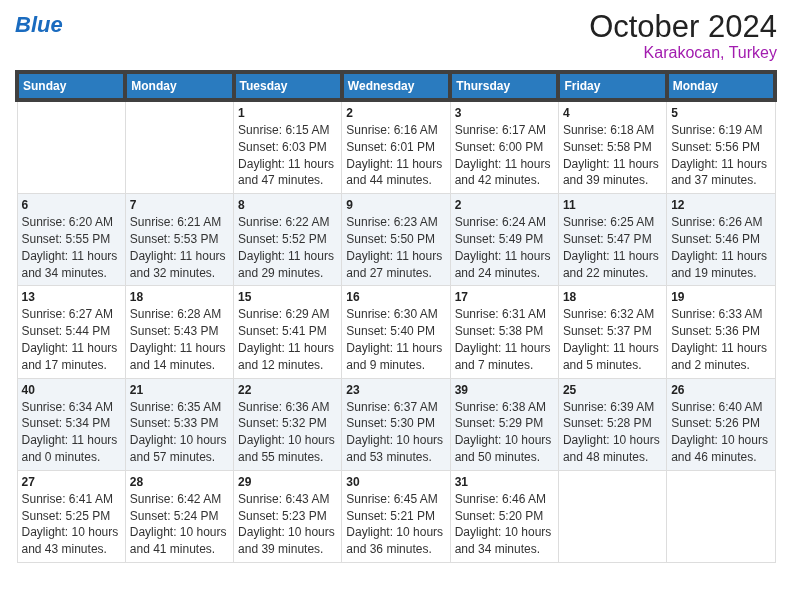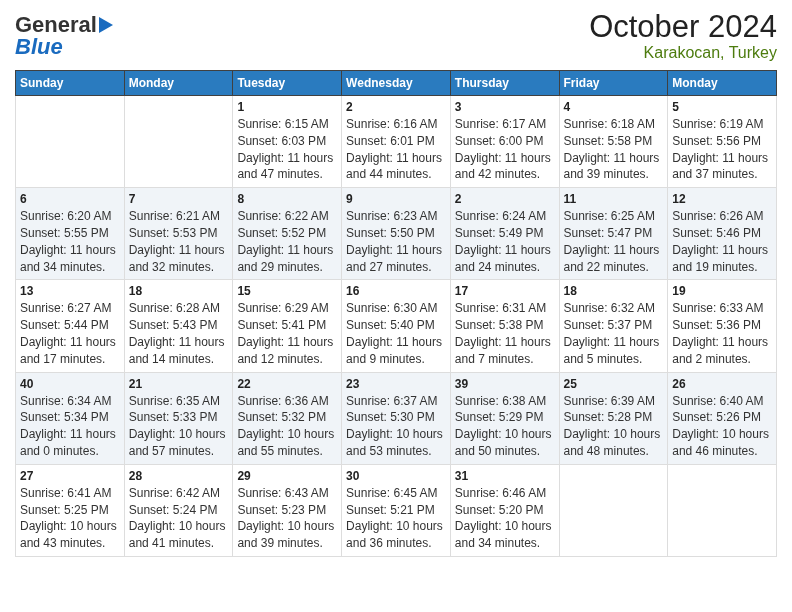--- a/index.html
+++ b/index.html
@@ -53,35 +53,35 @@
     }
     .title-block h1 {
       font-size: 31px;
       font-weight: normal;
       color: #222;
       line-height: 1.1;
     }
     .title-block h2 {
       font-size: 16px;
       font-weight: normal;
-      color: #4d7c0f;
+      color: #a21caf;
     }
     .calendar-table {
       width: 100%;
       border-collapse: collapse;
       table-layout: fixed;
     }
     .calendar-table th {
       background: #2a7bbf;
       color: #fff;
       font-size: 12px;
       font-weight: bold;
       padding: 5px 4px;
       text-align: left;
-      border: 1px solid #404040;
+      border: 4px solid #404040;
     }
     .calendar-table td {
       vertical-align: top;
       padding: 4px 4px;
       border: 1px solid #ddd;
       font-size: 10px;
       color: #333;
       min-height: 70px;
       background: #fff;
     }
@@ -103,26 +103,20 @@
     .empty-cell {
       background: #fff !important;
     }
   </style>
 </head>
 <body>
 
 <div class="page">
   <div class="header">
     <div class="logo">
-      <div class="logo-top-row">
-        <span class="logo-text">
-          <span style="color:#333;">General</span>
-        </span>
-        <span class="logo-arrow"></span>
-      </div>
       <span class="logo-text" style="color:#1a6bbf; font-style:italic;">Blue</span>
     </div>
     <div class="title-block">
       <h1>October 2024</h1>
       <h2>Karakocan, Turkey</h2>
     </div>
   </div>
 
   <table class="calendar-table">
     <thead>

